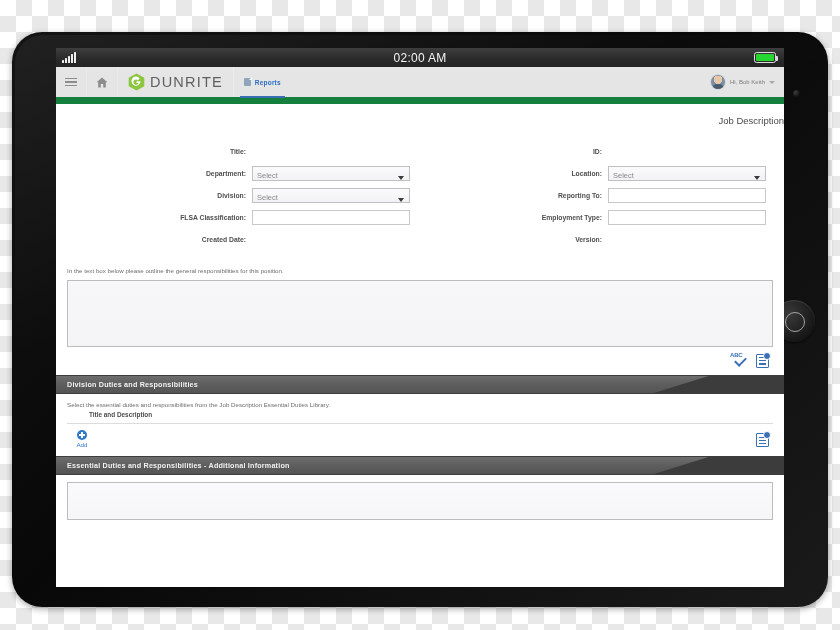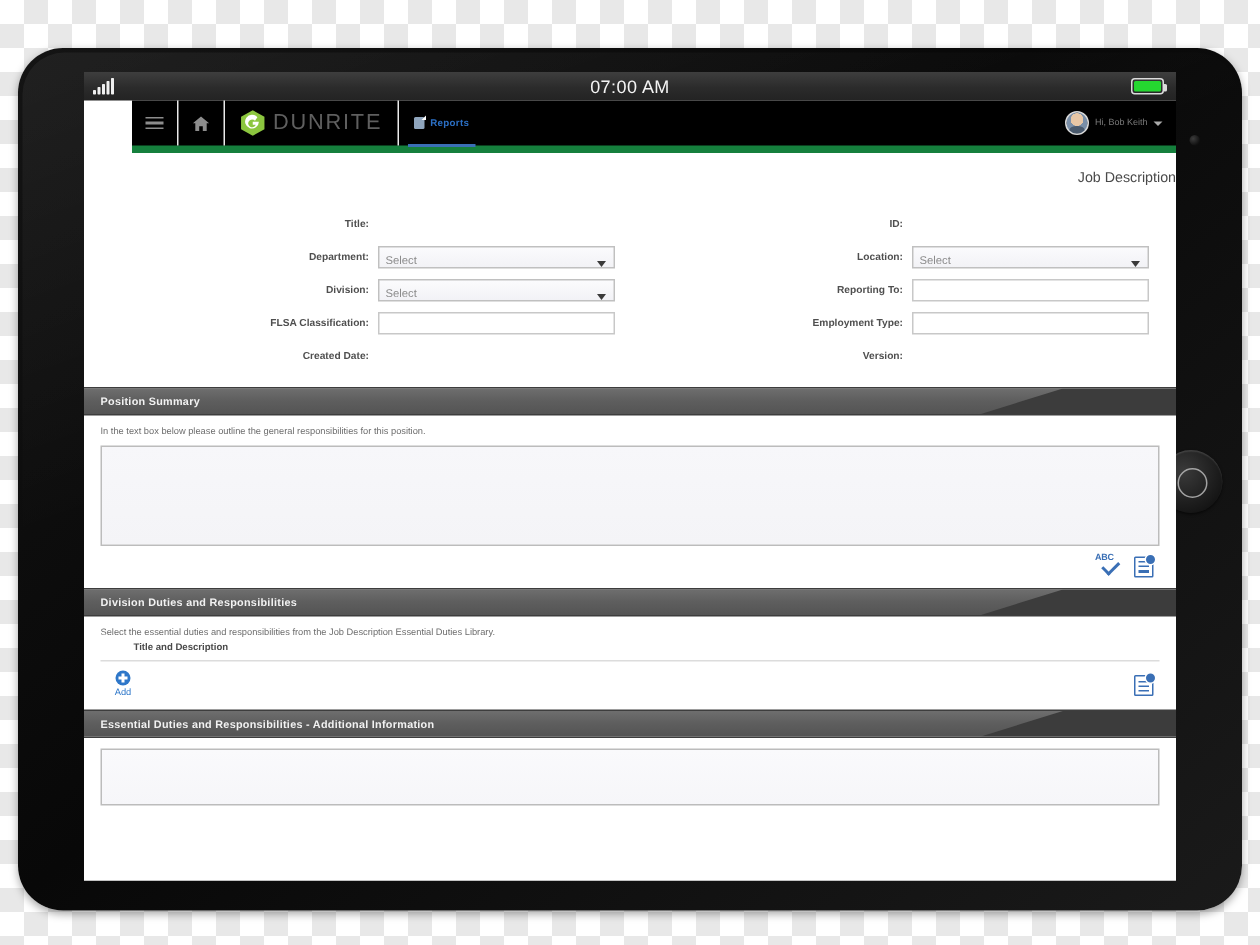--- a/index.html
+++ b/index.html
@@ -132,26 +132,25 @@
     display:block;
     height:100%;
     width:100%;
     background:#25d730;
     border-radius:1px;
   }
 
   
   .app-nav {
     height: 30px;
-    background: #000000;
-    border-bottom: 5px solid #15803d;
+    background: #e5e5e5;
+    border-bottom: 7px solid #15803d;
     display: flex;
     align-items: stretch;
     position: relative;
-    margin-left: 32px;
   }
   .nav-btn {
     width: 30px;
     display: flex;
     align-items: center;
     justify-content: center;
     border-right: 1px solid #eaeaea;
     color: #8b8b8b;
   }
   .hamburger { display:flex; flex-direction:column; gap:2px; }
@@ -458,21 +457,21 @@
   <div class="screen">
 
     <div class="status-bar">
       <div class="signal-bars">
         <i></i>
           <i></i>
           <i></i>
           <i></i>
           <i></i>
       </div>
-      <div class="status-time">07:00 AM</div>
+      <div class="status-time">02:00 AM</div>
       <div class="battery">
           <span></span>
         </div>
     </div>
 
     <div class="app-nav">
       <div class="nav-btn">
         <span class="hamburger">
             <i></i>
             <i></i>
@@ -577,24 +576,20 @@
             </div>
             <div class="form-row">
               <div class="form-label">Version:</div>
               <div class="form-control">
                 <div class="value-static"></div>
               </div>
             </div>
           </div>
       </div>
 
-      <div class="section-bar">
-        <div class="wedge"></div>
-        <div class="title">Position Summary</div>
-      </div>
       <div class="section-body">
         <div class="hint-text">In the text box below please outline the general responsibilities for this position.</div>
         <div class="big-textarea"></div>
         <div class="tool-row">
           <span class="icon-abc">
             <span class="abc">ABC</span>
               <span class="tick"></span>
           </span>
           <span class="icon-note">
             <span class="sheet">

